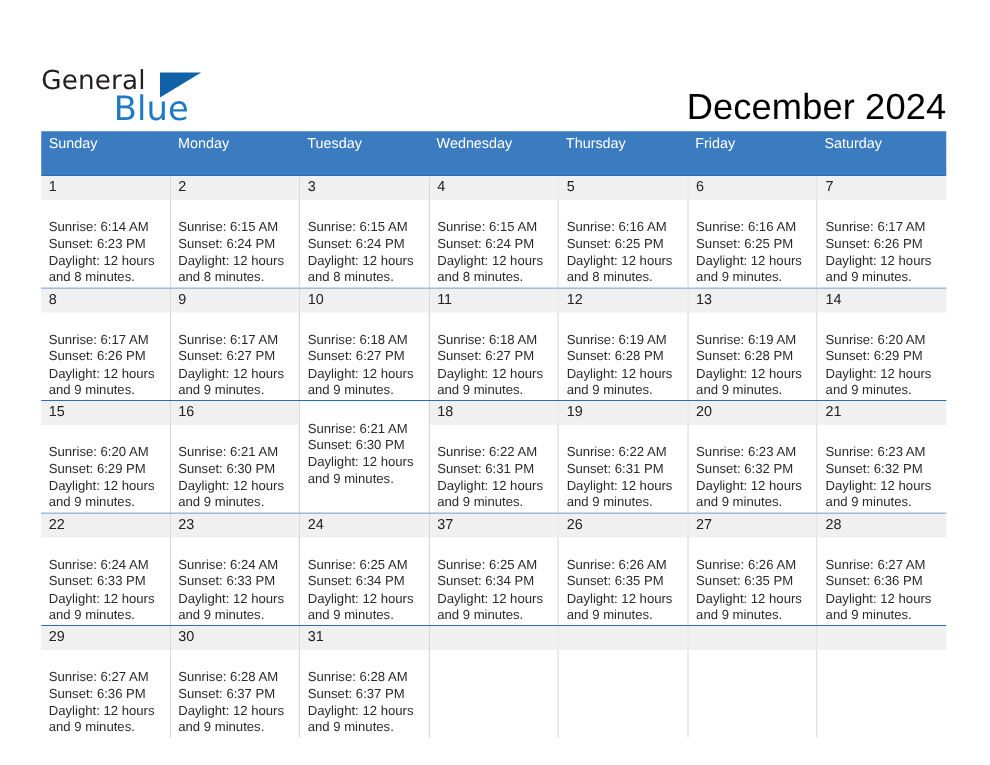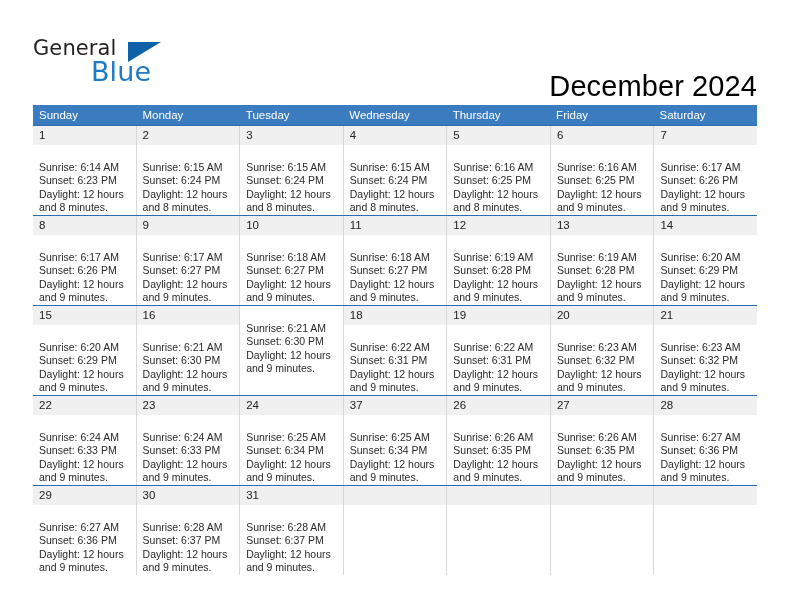--- a/index.html
+++ b/index.html
@@ -25,21 +25,21 @@
   .header {
     position: absolute;
     left: 33px;
     top: 28px;
     right: 35px;
     height: 68px;
   }
   .brand {
     position: absolute;
     left: 0;
-    top: 8px;
+    top: 24px;
     width: 220px;
     height: 56px;
   }
   .brand-general {
     position: absolute;
     left: 0;
     top: 0;
     font-size: 21px;
     letter-spacing: 0.1px;
     color: #231f20;
@@ -88,21 +88,21 @@
   
   .calendar {
     position: absolute;
     left: 33px;
     top: 105px;
     width: 724px;
   }
   .weekday-row {
     display: flex;
     background: #3b7cc0;
-    height: 20px;
+    height: 35px;
   }
   .weekday {
     flex: 1 1 0;
     min-width: 0;
     color: #ffffff;
     font-size: 11.5px;
     line-height: 20px;
     padding-left: 6px;
     box-sizing: border-box;
     white-space: nowrap;

